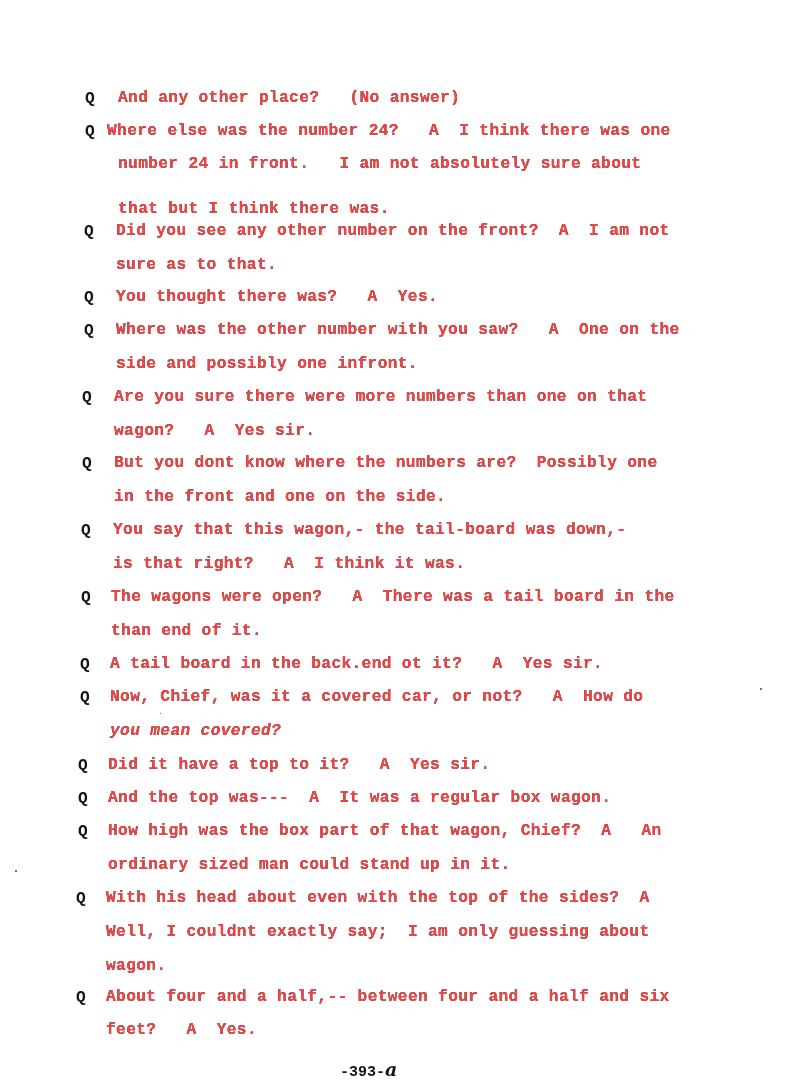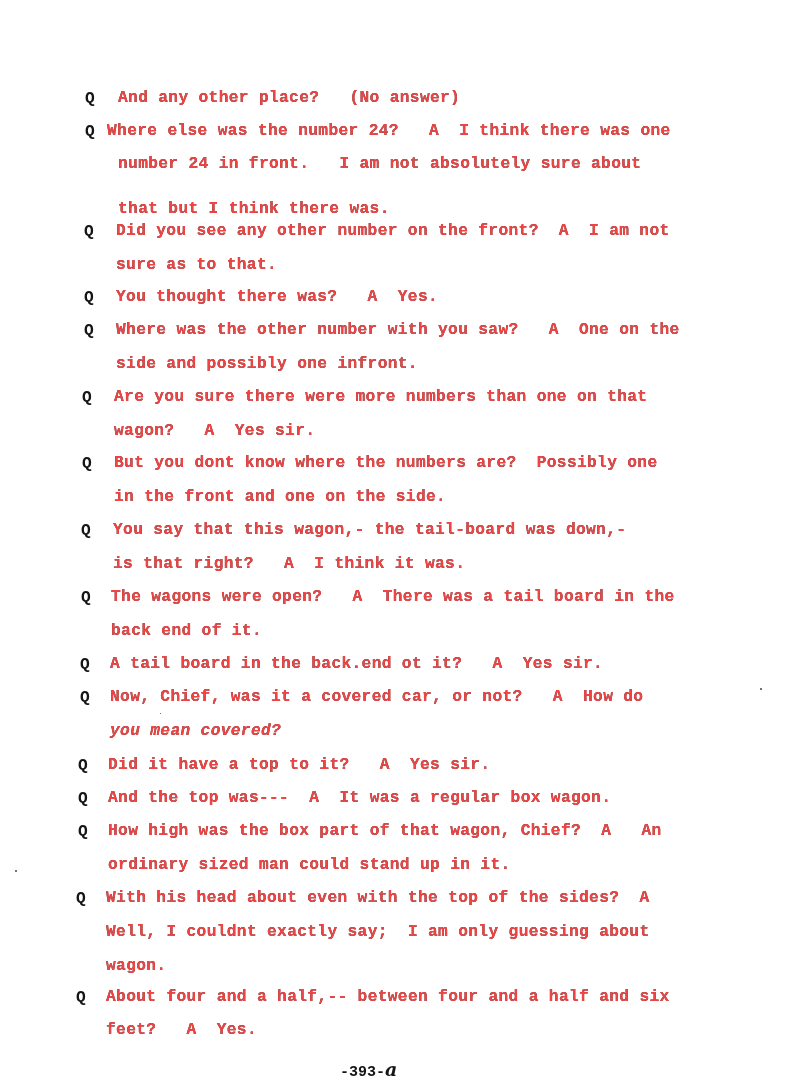--- a/index.html
+++ b/index.html
@@ -94,21 +94,21 @@
   <span class="marker" style="left:82px;top:454px;">Q</span>
   <span class="line" style="left:114px;top:487px;">in the front and one on the side.</span>
   <span class="line" style="left:114px;top:453px;">But you dont know where the numbers are?  Possibly one</span>
 
   <span class="marker" style="left:81px;top:521px;">Q</span>
   <span class="line" style="left:113px;top:520px;">You say that this wagon,- the tail-board was down,-</span>
   <span class="line" style="left:113px;top:554px;">is that right?   A  I think it was.</span>
 
   <span class="marker" style="left:81px;top:588px;">Q</span>
   <span class="line" style="left:111px;top:587px;">The wagons were open?   A  There was a tail board in the</span>
-  <span class="line" style="left:111px;top:621px;">back end of it.</span>
+  <span class="line" style="left:111px;top:621px;">than end of it.</span>
 
   <span class="marker" style="left:80px;top:655px;">Q</span>
   <span class="line" style="left:110px;top:654px;">A tail board in the back.end ot it?   A  Yes sir.</span>
 
   <span class="marker" style="left:80px;top:688px;">Q</span>
   <span class="line" style="left:110px;top:687px;">Now, Chief, was it a covered car, or not?   A  How do</span>
   <span class="line" style="left:110px;top:721px;font-style:italic;">you mean covered?</span>
 
   <span class="marker" style="left:78px;top:756px;">Q</span>
   <span class="line" style="left:108px;top:755px;">Did it have a top to it?   A  Yes sir.</span>

